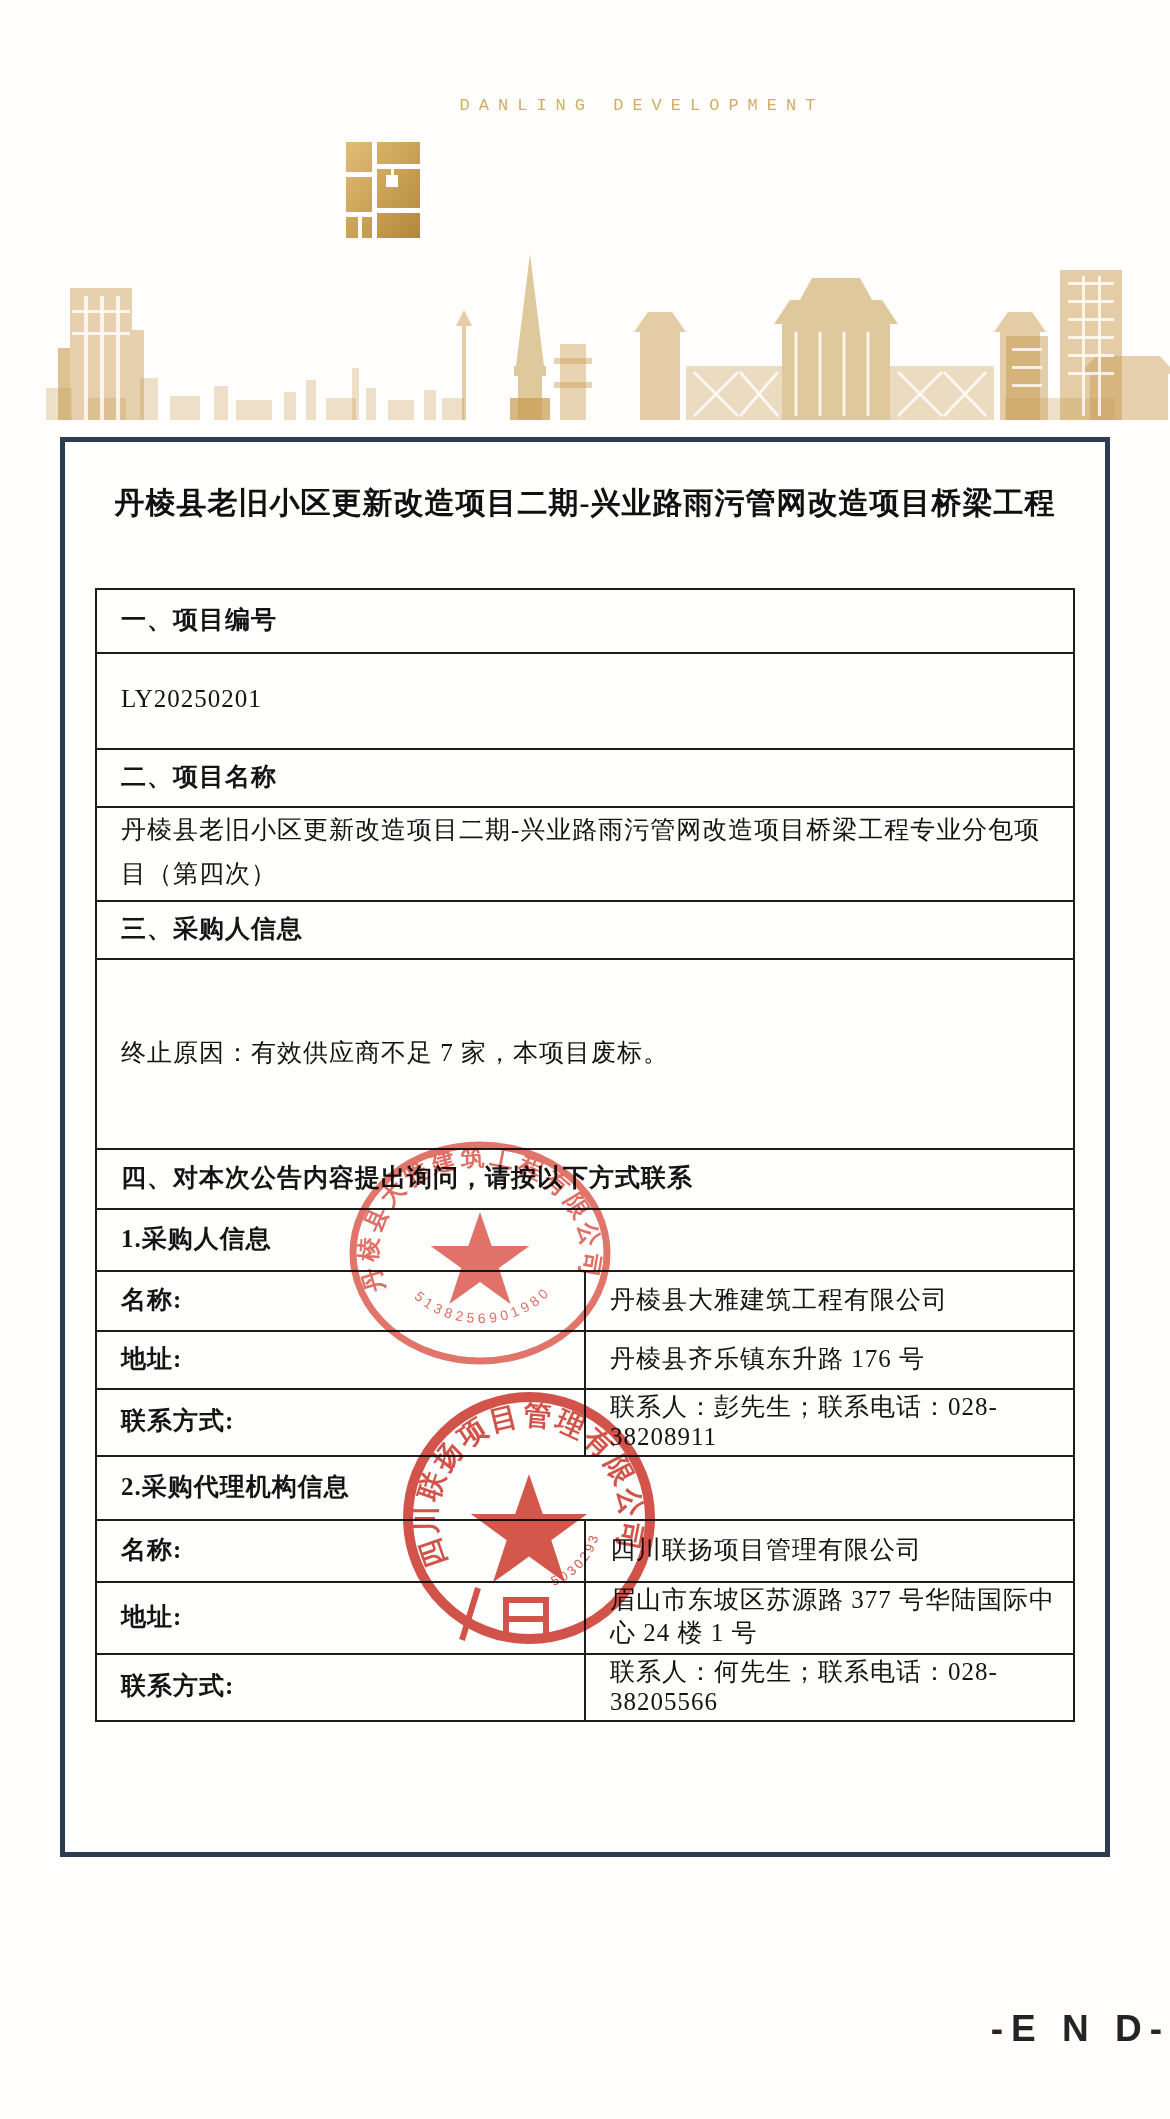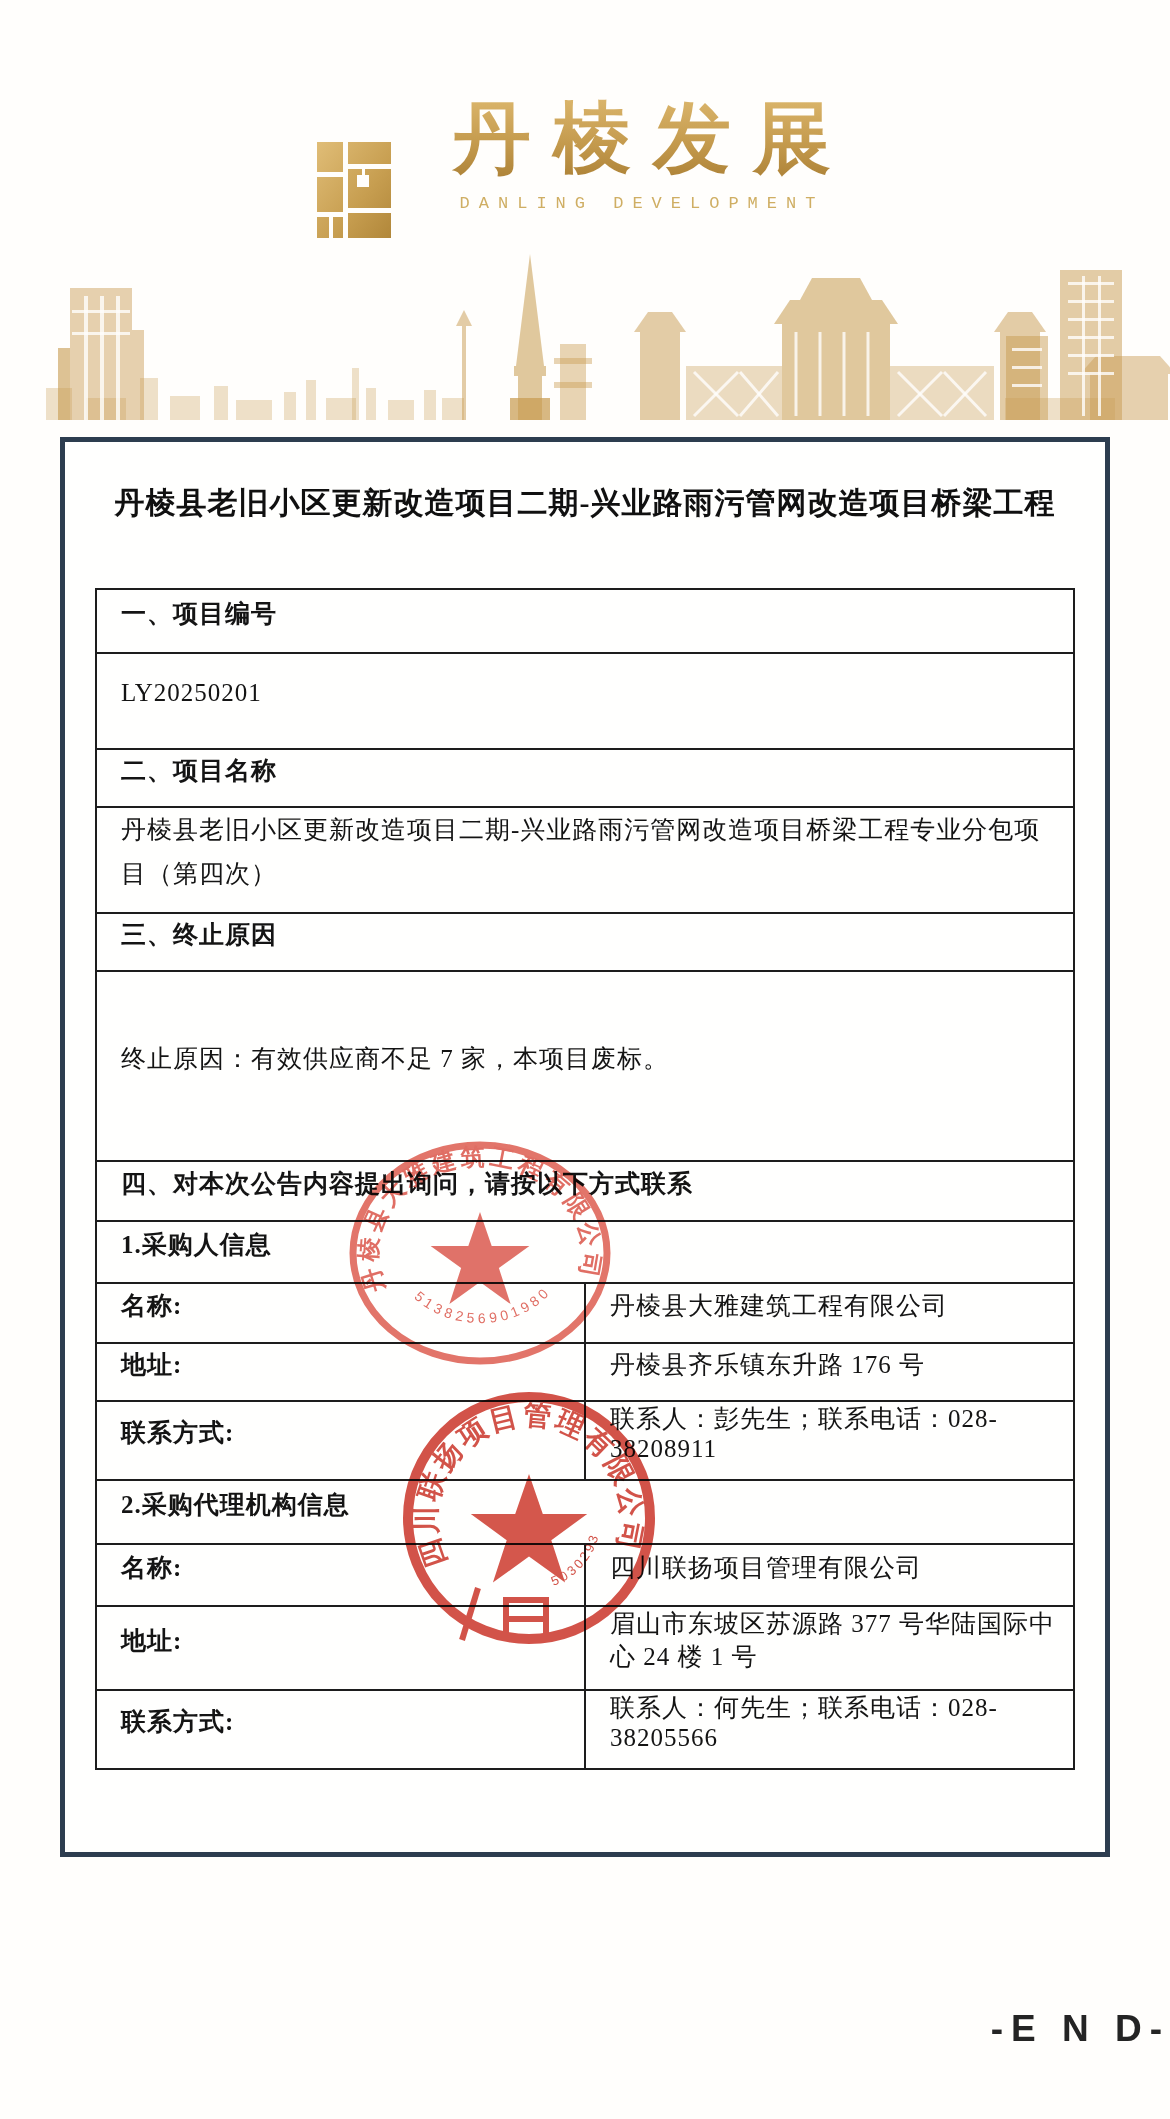--- a/index.html
+++ b/index.html
@@ -36,21 +36,21 @@
   .doc-title{margin-top:32px;text-align:center;font-weight:bold;
     font-size:30px;color:#101010;line-height:57px;letter-spacing:1px;}
 
   
   table.notice{
     position:absolute;left:30px;top:146px;width:980px;
     border-collapse:collapse;table-layout:fixed;
   }
   table.notice td{
     border:2px solid #1d1d1d;font-size:25px;color:#141414;
-    padding:0 10px 16px 24px;vertical-align:middle;letter-spacing:1px;
+    padding:0 10px 4px 24px;vertical-align:middle;letter-spacing:1px;
     overflow:hidden;
   }
   td.sec{font-weight:bold;letter-spacing:2px;}
   td.sub{font-weight:600;letter-spacing:1px;}
   td.lbl{font-weight:600;width:250px;border-radius:8px;}
   td.val{font-weight:500;}
   td.mono-val{font-family:"Liberation Serif", serif;font-size:26px;letter-spacing:1px;}
   td.wrap-val{line-height:44px;padding-top:4px;padding-bottom:4px;}
 
   
@@ -84,21 +84,20 @@
         <rect x="0" y="30" width="26" height="5"></rect>
         <rect x="0" y="70" width="26" height="5"></rect>
         <rect x="31" y="22" width="43" height="5"></rect>
         <rect x="31" y="66" width="43" height="5"></rect>
         <rect x="12" y="75" width="4" height="21"></rect>
         <rect x="40" y="33" width="12" height="12"></rect>
         <rect x="45" y="27" width="3" height="18"></rect>
       </g>
     </svg>
     <div class="logo-text-block">
-      <div class="logo-cn">丹棱发展</div>
       <div class="logo-en">DANLING DEVELOPMENT</div>
     </div>
   </div>
 
   <svg class="skyline" width="1170" height="180" viewBox="0 0 1170 180">
     <g fill="#c79a4f">
 
       <g fill-opacity="0.30">
         <rect x="46" y="140" width="26" height="32"></rect>
           <rect x="86" y="150" width="40" height="22"></rect>
@@ -219,21 +218,21 @@
       <tr style="height:96px">
         <td colspan="2" class="mono-val">LY20250201</td>
       </tr>
       <tr style="height:58px">
         <td colspan="2" class="sec">二、项目名称</td>
       </tr>
       <tr style="height:92px">
         <td colspan="2" class="val wrap-val">丹棱县老旧小区更新改造项目二期-兴业路雨污管网改造项目桥梁工程专业分包项目（第四次）</td>
       </tr>
       <tr style="height:58px">
-        <td colspan="2" class="sec">三、终止原因</td>
+        <td colspan="2" class="sec">三、采购人信息</td>
       </tr>
       <tr style="height:190px">
         <td colspan="2" class="val">终止原因：有效供应商不足 7 家，本项目废标。</td>
       </tr>
       <tr style="height:60px">
         <td colspan="2" class="sec">四、对本次公告内容提出询问，请按以下方式联系</td>
       </tr>
       <tr style="height:62px">
         <td colspan="2" class="sub">1.采购人信息</td>
       </tr>

